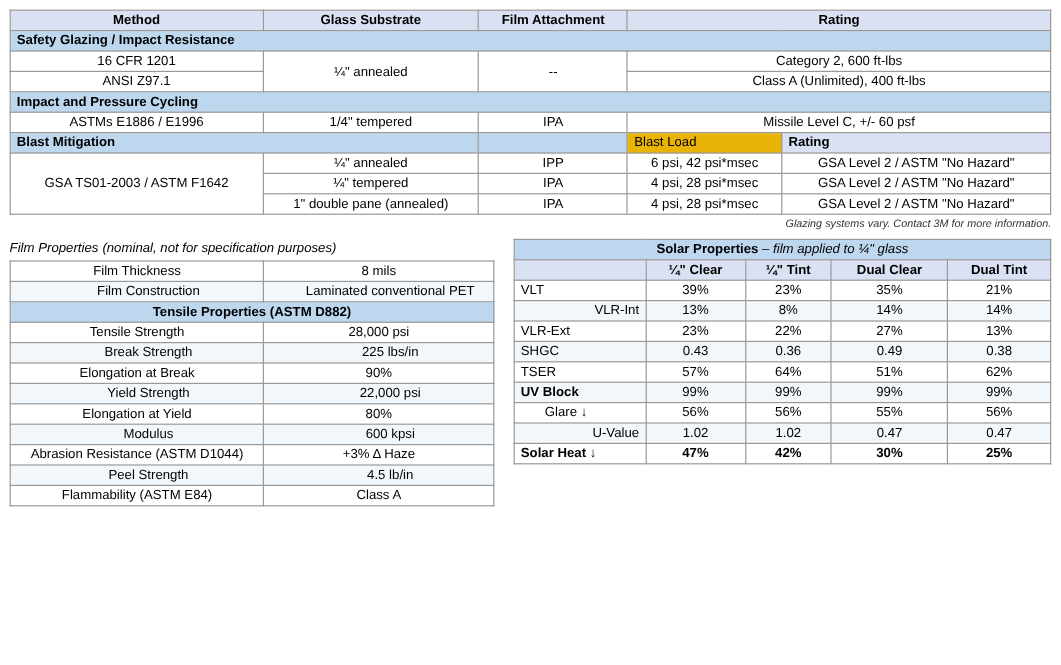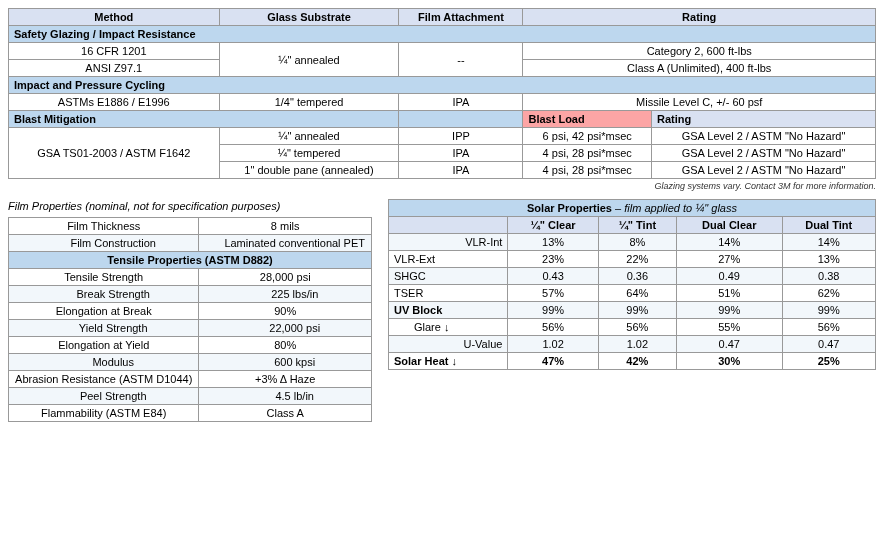--- a/index.html
+++ b/index.html
@@ -34,21 +34,21 @@
     }
     .normal-row td {
       background: #fff;
     }
     .top-tables {
       display: flex;
       gap: 16px;
       margin-top: 8px;
     }
     .film-table {
-      width: 364px;
+      width: 404px;
       flex-shrink: 0;
     }
     .solar-table {
       flex: 1;
     }
     .film-section-header td {
       background: #bdd7ee;
       font-weight: bold;
       text-align: center;
     }
@@ -129,21 +129,21 @@
     <tr class="normal-row">
       <td>ASTMs E1886 / E1996</td>
       <td>1/4" tempered</td>
       <td>IPA</td>
       <td colspan="2">Missile Level C, +/- 60 psf</td>
     </tr>
 
     <tr class="section-header">
       <td colspan="2">Blast Mitigation</td>
       <td></td>
-      <td style="font-weight:bold;background:#fca5a5;">Blast Load</td>
+      <td style="font-weight:normal;background:#eab308;">Blast Load</td>
       <td style="font-weight:bold;background:#d9e1f2;">Rating</td>
     </tr>
     <tr class="normal-row">
       <td rowspan="3">GSA TS01-2003 / ASTM F1642</td>
       <td>¼" annealed</td>
       <td>IPP</td>
       <td>6 psi, 42 psi*msec</td>
       <td>GSA Level 2 / ASTM "No Hazard"</td>
     </tr>
     <tr class="normal-row">
@@ -234,20 +234,27 @@
         </tr>
         <tr class="solar-header-row">
           <th></th>
           <th>¼" Clear</th>
           <th>¼" Tint</th>
           <th>Dual Clear</th>
           <th>Dual Tint</th>
         </tr>
       </thead>
       <tbody id="solar-tbody">
+      <tr class="solar-normal">
+            <td style="text-align: left; font-weight: normal;">VLT</td>
+            <td>39%</td>
+            <td>23%</td>
+            <td>35%</td>
+            <td>21%</td>
+          </tr>
           <tr class="solar-alt">
             <td style="text-align: right; font-weight: normal;">VLR-Int</td>
             <td>13%</td>
             <td>8%</td>
             <td>14%</td>
             <td>14%</td>
           </tr>
           <tr class="solar-normal">
             <td style="text-align: left; font-weight: normal;">VLR-Ext</td>
             <td>23%</td>

